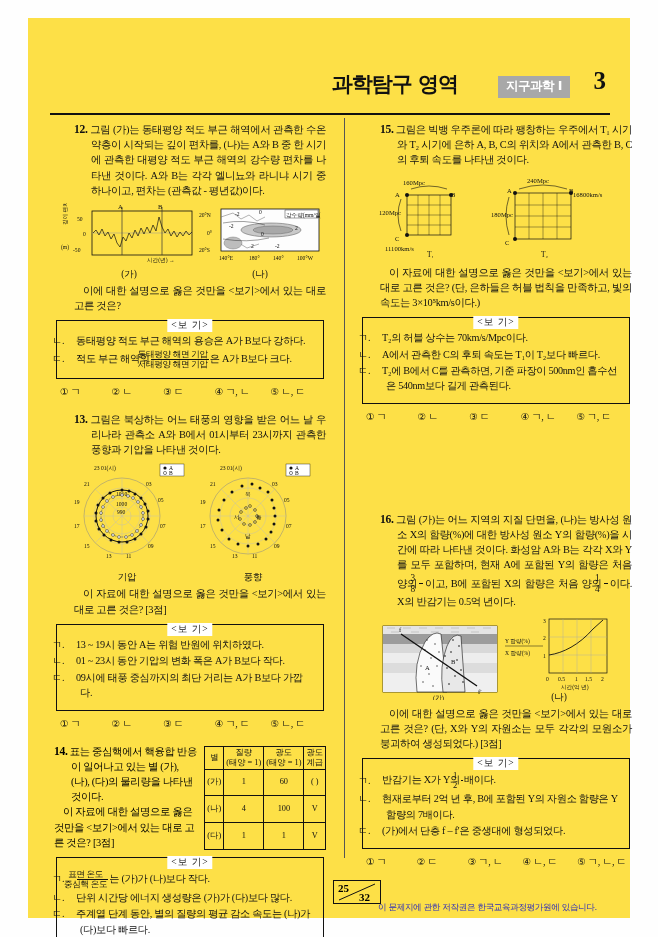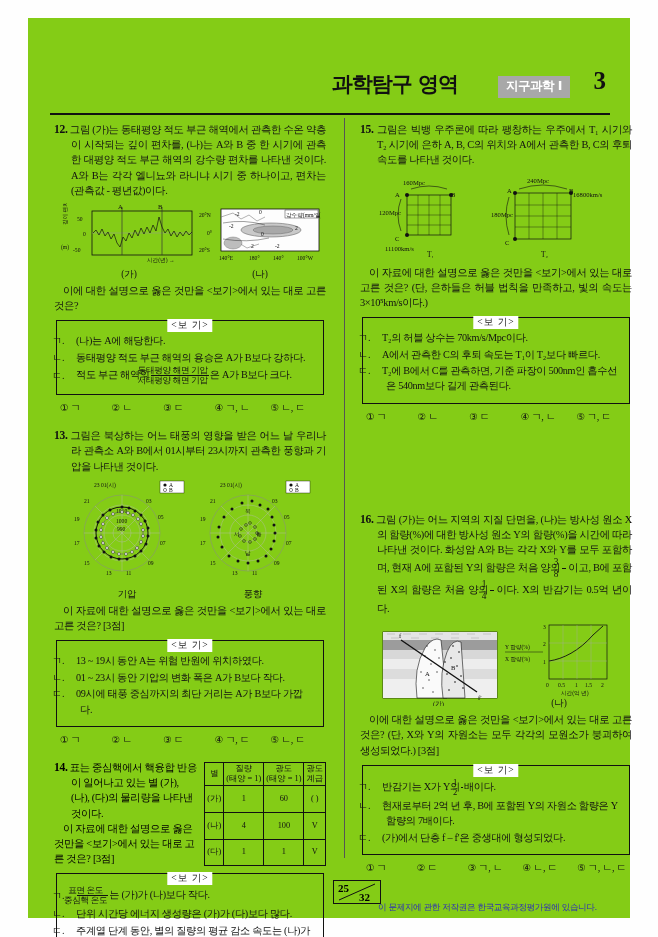--- a/index.html
+++ b/index.html
@@ -1,21 +1,21 @@
 <!DOCTYPE html>
 <html><head>
 <meta charset="utf-8">
 <style>
   html,body{margin:0;padding:0;background:#8a8a8a;}
   body{font-family:"Liberation Serif",serif;}
   .page{
     position:relative;width:658px;height:937px;background:#fefefe;
     margin:0 auto;overflow:hidden;
   }
-  .sheet{position:absolute;left:28px;top:18px;width:602px;height:900px;background:#84cc16;}
+  .sheet{position:absolute;left:28px;top:18px;width:602px;height:900px;background:#fde047;}
 
   
   .header{position:absolute;left:22px;top:52px;width:560px;height:40px;}
   .hdr-title{
     position:absolute;right:152px;top:0;font-size:21px;font-weight:bold;
     letter-spacing:-1px;color:#111;font-family:"DejaVu Sans",sans-serif;
   }
   .hdr-subject{
     position:absolute;right:40px;top:6px;background:#a8a8a8;color:#fff;
     font-size:12.5px;font-weight:bold;padding:2px 8px 3px 8px;letter-spacing:-0.5px;
@@ -28,21 +28,21 @@
   .hdr-rule{position:absolute;left:22px;top:95px;width:560px;height:2px;background:#111;}
 
   
   .col{position:absolute;top:104px;width:272px;}
   .col-left{left:26px;}
   .col-right{left:332px;}
   .divider{position:absolute;left:316px;top:100px;width:1px;height:740px;background:#555;}
 
   
   .q{position:relative;margin-bottom:13px;}
-  .q-body{font-size:10.4px;line-height:15.2px;color:#111;text-align:justify;letter-spacing:-0.35px;}
+  .q-body{font-size:10.4px;line-height:15.2px;color:#111;text-align:justify;letter-spacing:-0.35px;margin-left:20px;}
   .q-num{font-weight:bold;font-size:11.6px;font-family:"Liberation Serif",serif;text-align:center;}
   .q-indent{text-indent:9px;}
   .q-hang{padding-left:17px;text-indent:-17px;}
 
   
   .boki-wrap{position:relative;margin:7px 2px 4px 2px;}
   .boki-title{
     position:absolute;left:50%;top:-1px;transform:translateX(-50%);
     background:#fff;padding:0 4px;font-size:9.6px;letter-spacing:1px;color:#111;z-index:2;
   }
@@ -168,23 +168,20 @@
           </svg>
           <div class="figcap">(나)</div>
         </div>
       </div>
 
       <div class="q-body q-indent">이에 대한 설명으로 옳은 것만을 &lt;보기&gt;에서 있는 대로 고른 것은?</div>
 
       <div class="boki-wrap">
         <div class="boki-title">&lt;보  기&gt;</div>
         <div class="boki">
-          <div class="boki-item">
-            <span class="bk">ㄱ.</span><span>(나)는 A에 해당한다.</span>
-          </div>
           <div class="boki-item">
             <span class="bk">ㄴ.</span><span>동태평양 적도 부근 해역의 용승은 A가 B보다 강하다.</span>
           </div>
           <div class="boki-item">
             <span class="bk">ㄷ.</span><span>적도 부근 해역의</span><span class="frac-sm"><span class="num">동태평양 해면 기압</span><span class="den">서태평양 해면 기압</span></span><span>은 A가 B보다 크다.</span>
           </div>
         </div>
       </div>
 
       <div class="choices">

